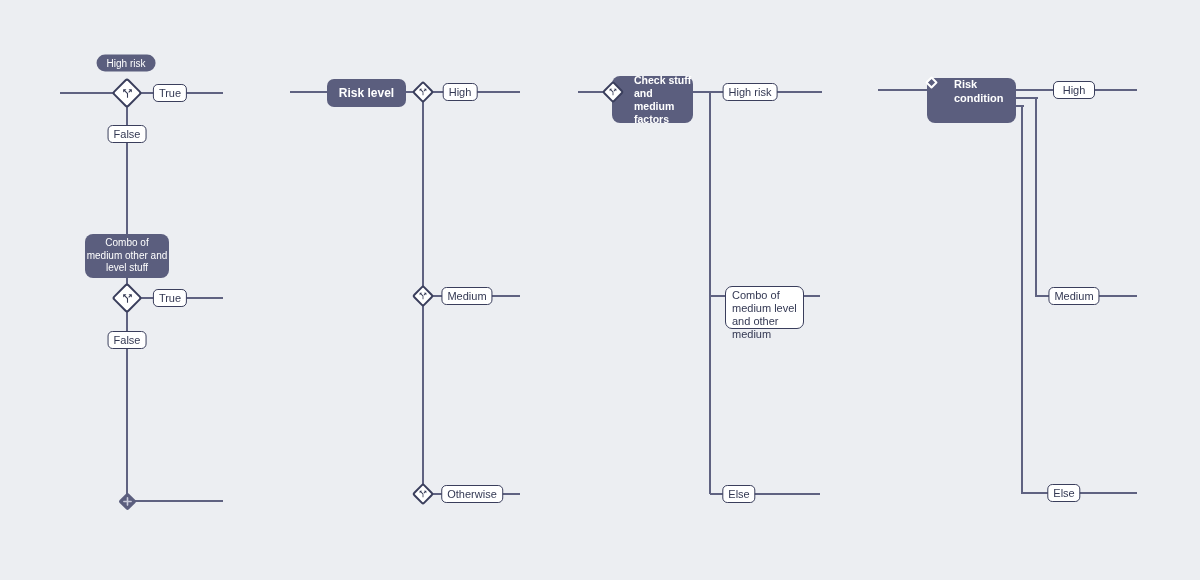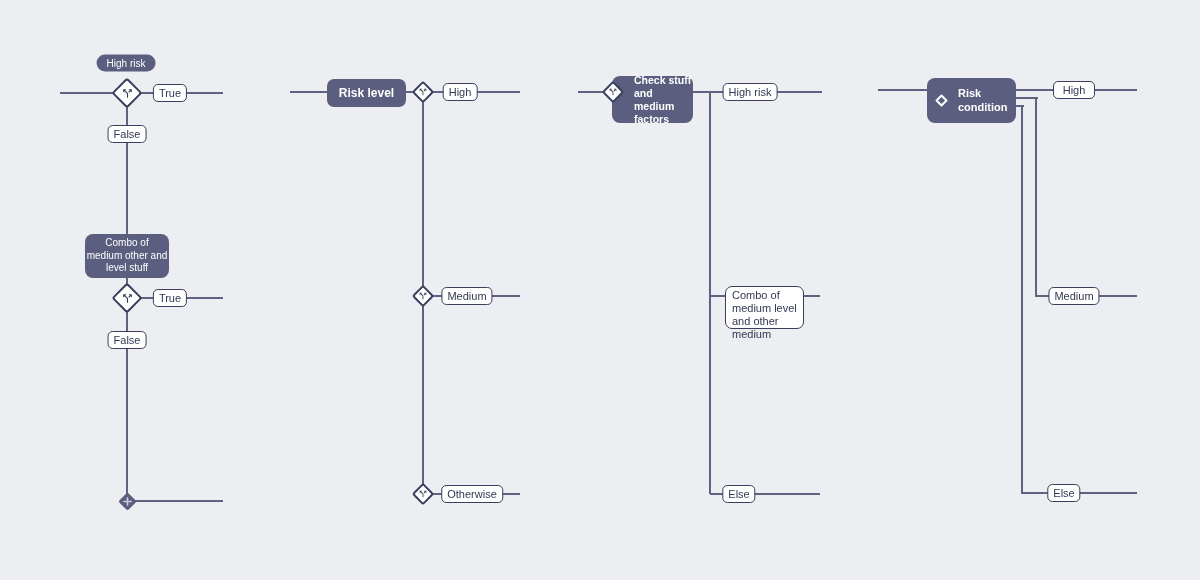--- a/index.html
+++ b/index.html
@@ -93,22 +93,21 @@
   }
   .g3-node {
     left: 612px; top: 76px; width: 81px; height: 47px;
     font-size: 10.5px; font-weight: bold; line-height: 13px;
     display: flex; flex-direction: column; justify-content: center;
     padding-left: 22px;
   }
   .g4-node {
     left: 927px; top: 78px; width: 89px; height: 45px;
     font-size: 11px; font-weight: bold; line-height: 13.5px;
-    display: flex; align-items: center; gap: 12px;
-    padding-left: 10px;
+    display: flex; align-items: flex-start; gap: 18px;
   }
   .outline-diamond {
     width: 9px; height: 9px;
     border: 2px solid var(--node-text, #fff);
     transform: rotate(45deg);
     border-radius: 1px;
     flex-shrink: 0;
   }
   .g3-combo-chip { left: 725px; top: 286px; width: 79px; height: 43px; }
   .minw { min-width: 42px; text-align: center; }

